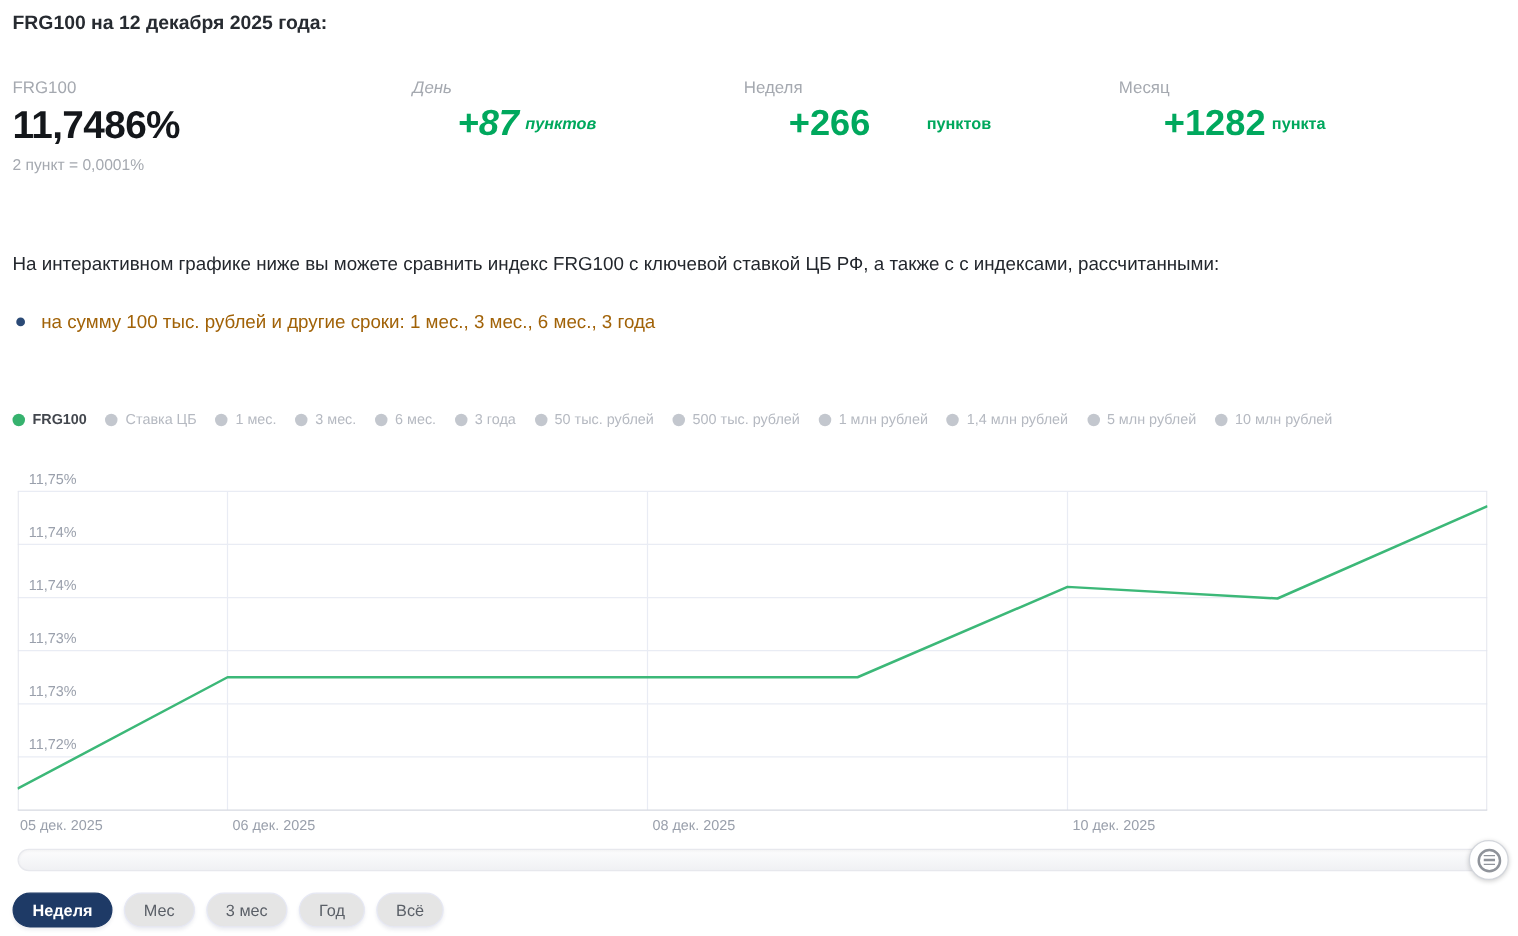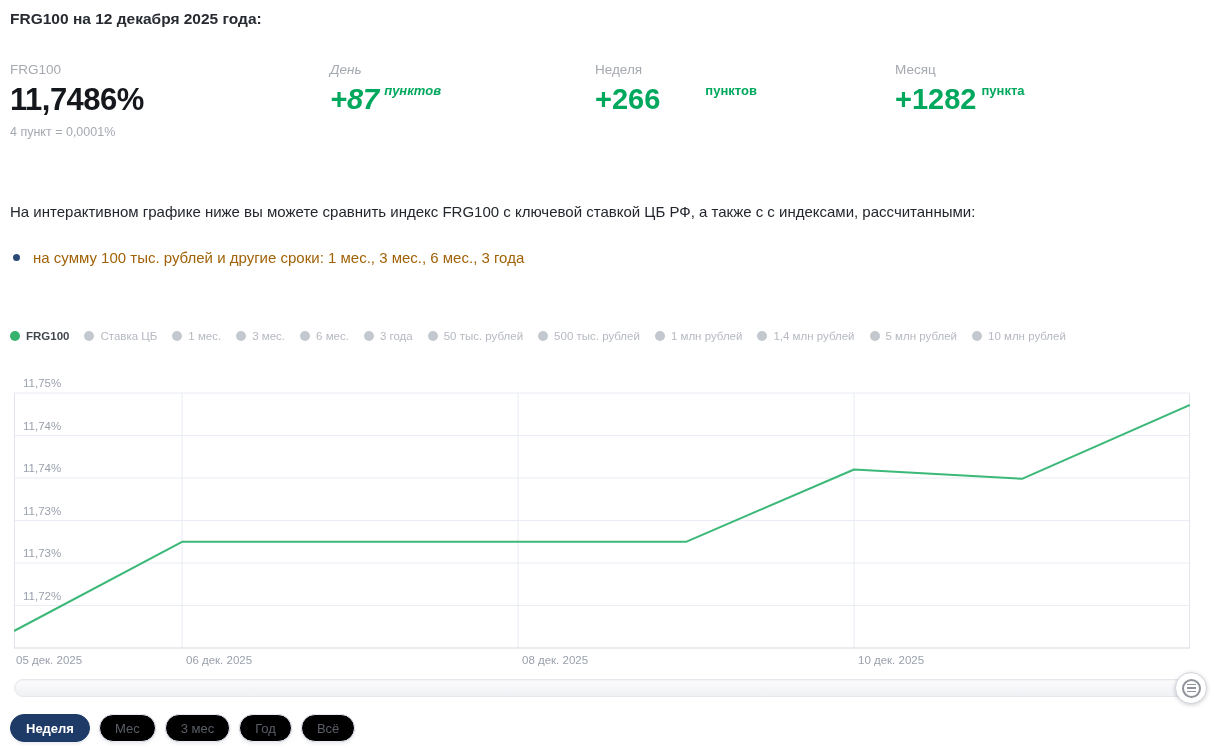--- a/index.html
+++ b/index.html
@@ -21,22 +21,22 @@
   .stat-day    { left: 330px; font-style: italic; }
   .stat-week   { left: 595px; }
   .stat-month  { left: 895px; }
   .stat-label { font-size: 13.5px; color: #a5a9b0; margin-bottom: 7px; }
   .stat-value-main {
     font-size: 31px; font-weight: 700; color: #14171b;
     letter-spacing: -0.5px; line-height: 1.05;
   }
   .stat-note { font-size: 12.5px; color: #a5a9b0; margin-top: 8px; }
   .stat-change {
-    display: flex; align-items: flex-start;
-    font-weight: 700; line-height: 1.05;
+    display: flex; align-items: center;
+    font-weight: 700; line-height: 1.05; margin-left: 36px;
   }
   .stat-change .val { font-size: 29px; }
   .stat-change .unit { font-size: 13px; margin-left: 5px; font-weight: 700; }
   
   .intro-text {
     position: absolute; left: 10px; top: 203px;
     width: 1195px; font-size: 15px; color: #23272d;
   }
   .bullet-list {
     position: absolute; left: 10px; top: 248px;
@@ -89,40 +89,40 @@
   }
   .grip-circle span { display: block; width: 9px; height: 1.5px; background: #8f939a; }
   
   .range-buttons {
     position: absolute; left: 10px; top: 714px;
     display: flex; gap: 9px;
   }
   .range-btn {
     height: 28px; padding: 0 15px; border-radius: 15px;
     display: flex; align-items: center;
-    background: #000000; border: 1px solid #e6e8f4;
+    background: #e5e5e5; border: 1px solid #e6e8f4;
     color: #5a5f67; font-size: 13px;
     font-family: "Liberation Sans", sans-serif;
     box-shadow: 0 2px 3px rgba(70,80,120,0.10);
     cursor: pointer;
   }
   .range-btn.active {
     background: #1e3a66; border-color: #1e3a66;
     color: #ffffff; font-weight: 700;
   }
 </style>
 </head>
 <body>
 
 <div class="page-title">FRG100 на 12 декабря 2025 года:</div>
 
 <div class="stat stat-main">
   <div class="stat-label">FRG100</div>
   <div class="stat-value-main">11,7486%</div>
-  <div class="stat-note">4 пункт = 0,0001%</div>
+  <div class="stat-note">2 пункт = 0,0001%</div>
 </div>
 
 <div class="stat stat-day">
   <div class="stat-label">День</div>
   <div class="stat-change" style="color: rgb(0, 168, 93);">
     <span class="val">+87</span>
     <span class="unit">пунктов</span>
   </div>
 </div>
 

